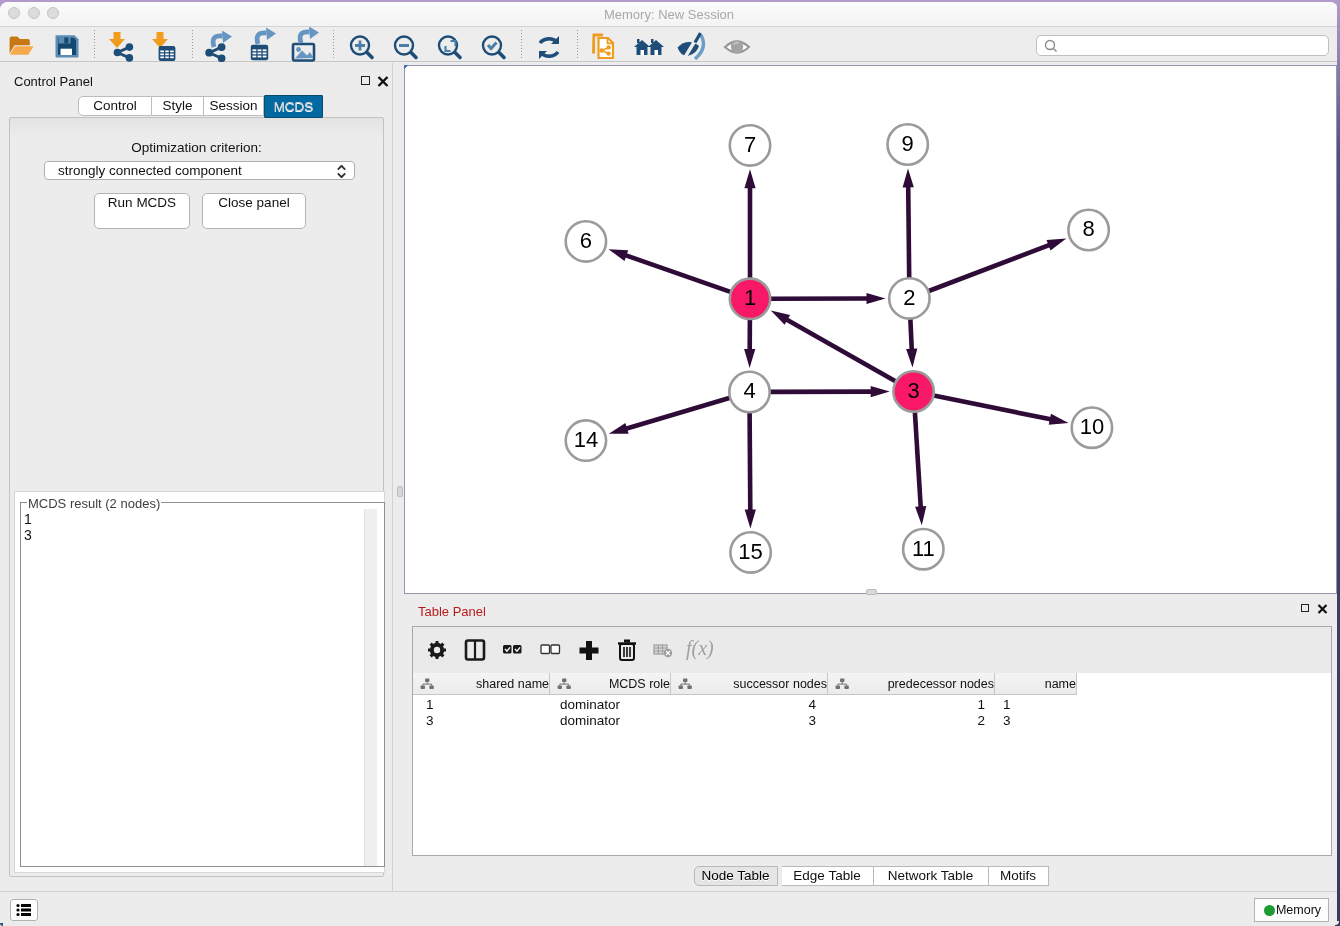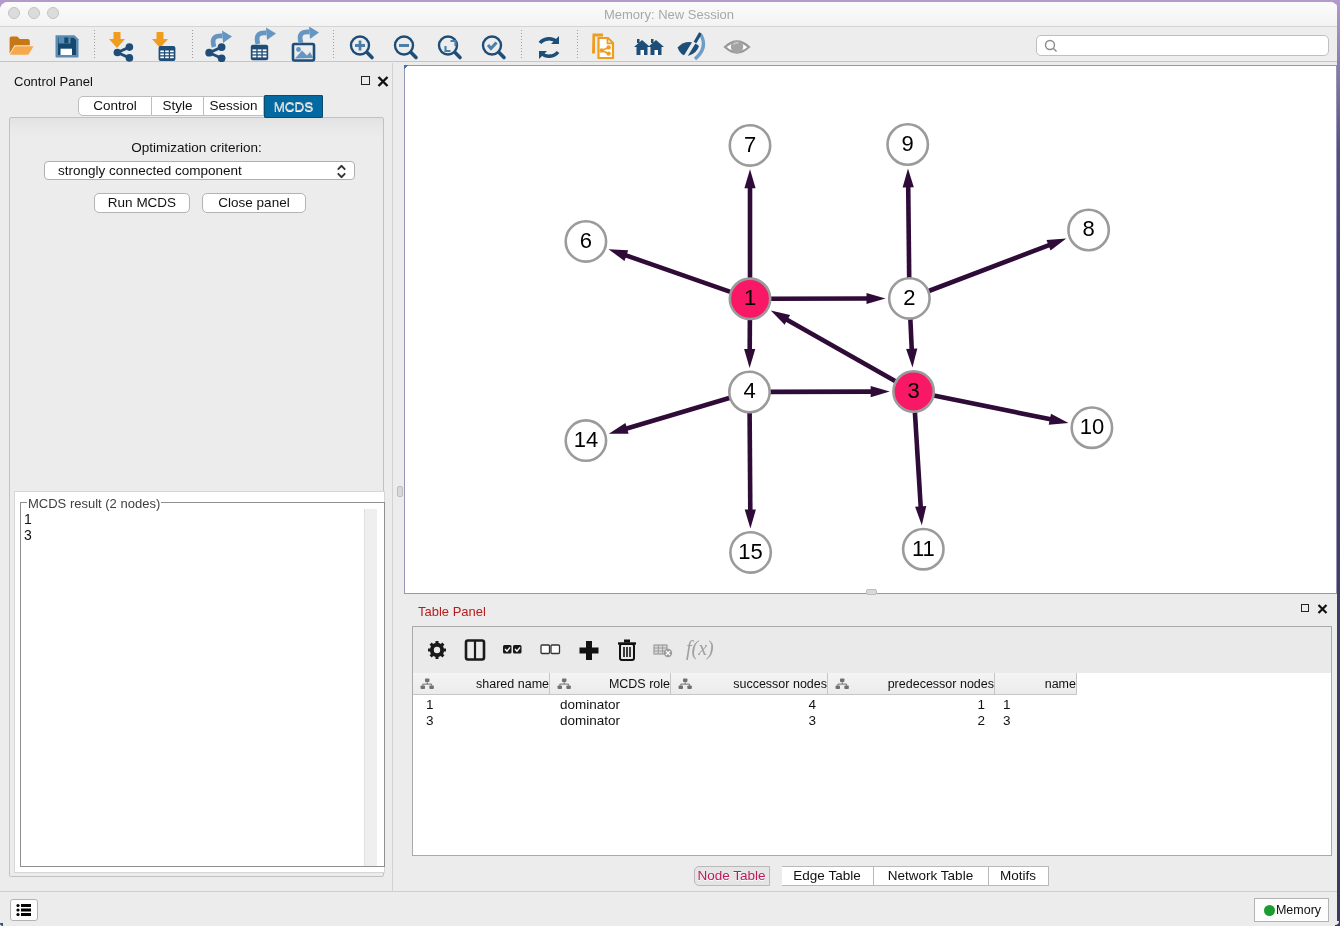--- a/index.html
+++ b/index.html
@@ -13,21 +13,21 @@
 #toolbar{left:0;top:25px;width:1338px;height:35px;background:#ededed;border-bottom:1px solid #c6c6c6}
 .sep{top:3px;height:29px;width:1px;background-image:linear-gradient(#9a9a9a 33%,rgba(0,0,0,0) 0%);background-size:1px 3px}
 #search{left:1036px;top:8px;width:293px;height:21px;background:#fff;border:1px solid #bfbfbf;border-radius:5px}
 
 #cp{left:0;top:61px;width:393px;height:830px;border-right:1px solid #d2d2d2}
 #cpbody{left:9px;top:54px;width:375px;height:760px;border:1px solid #c2c2c2;border-radius:2px;background:linear-gradient(#e2e2e2 0,#e7e7e7 7px,#ececec 20px)}
 .tab{top:33px;height:20px;line-height:18px;background:#fff;border:1px solid #bdbdbd;font-size:13.5px;font-weight:500;text-align:center;color:#111}
 #tabMCDS{left:264px;top:32px;width:59px;height:23px;background:#0369a1;border:1px solid #0c4a6e;border-radius:1px;color:#cfcfcf;text-shadow:0 1px 0 #fff;line-height:21px;text-align:center;font-size:13.5px}
 #optlab{left:0;top:77px;width:393px;text-align:center;font-size:13.5px;color:#111}
 #combo{left:44px;top:98px;width:311px;height:19px;background:#fff;border:1px solid #b0b0b0;border-radius:4px;font-size:13.5px;line-height:17px;padding-left:13px;color:#111}
-.btn{top:130px;height:20px;background:#fff;border:1px solid #b3b3b3;border-radius:5px;font-size:13.5px;text-align:center;line-height:18px;color:#111}
+.btn{top:130px;height:36px;background:#fff;border:1px solid #b3b3b3;border-radius:5px;font-size:13.5px;text-align:center;line-height:18px;color:#111}
 #resPanel{left:14px;top:428px;width:371px;height:382px;background:#fff;border:1px solid #d6d6d6}
 #fieldset{left:5px;top:10px;width:365px;height:365px;border:1px solid #8f8f8f}
 #fleg{left:6px;top:-7px;background:#fff;font-size:13px;padding:0 1px;color:#404040}
 #resTxt{font-size:14px;color:#111;line-height:15.5px}
 #resScroll{left:349px;top:17px;width:13px;height:357px;background:#efefef;border-left:1px solid #e0e0e0}
 
 #net{left:404px;top:63px;width:933px;height:529px;border:1px solid #9696b4;background:#fff}
 #nettitle{left:0;top:0;width:931px;height:22px;background:linear-gradient(#f5f5f5,#dcdcdc);border-bottom:1px solid #a9a9a9}
 .tl2{top:4.5px;width:12px;height:12px;border-radius:50%}
 #netcanvas{left:0;top:23px;width:931px;height:504px;background:#fff}
@@ -350,21 +350,21 @@
       <div class="abs td" style="left:147px;top:70px">dominator</div>
       <div class="abs td" style="left:258px;top:70px;width:145px;text-align:right">4</div>
       <div class="abs td" style="left:415px;top:70px;width:157px;text-align:right">1</div>
       <div class="abs td" style="left:590px;top:70px">1</div>
       <div class="abs td" style="left:13px;top:86px">3</div>
       <div class="abs td" style="left:147px;top:86px">dominator</div>
       <div class="abs td" style="left:258px;top:86px;width:145px;text-align:right">3</div>
       <div class="abs td" style="left:415px;top:86px;width:157px;text-align:right">2</div>
       <div class="abs td" style="left:590px;top:86px">3</div>
     </div>
-    <div class="abs btab" style="left:288.5px;width:76px;background:#e5e5e5;color:#be185d;text-shadow:0 1px 0 #fff;border-radius:5px 0 0 5px">Node Table</div>
+    <div class="abs btab" style="left:288.5px;width:84px;background:#e5e5e5;color:#000000;text-shadow:0 1px 0 #fff;border-radius:5px 0 0 5px">Node Table</div>
     <div class="abs btab" style="left:376.5px;width:92px;border-left:none">Edge Table</div>
     <div class="abs btab" style="left:468.5px;width:115px;border-left:none">Network Table</div>
     <div class="abs btab" style="left:583.5px;width:60px;border-left:none">Motifs</div>
   </div>
   <div class="abs" id="status">
     <div class="abs" id="listbtn"><svg width="26" height="20">
           <g fill="#000">
             <circle cx="7" cy="5.5" r="1.6"></circle>
             <circle cx="7" cy="10" r="1.6"></circle>
             <circle cx="7" cy="14.5" r="1.6"></circle>

